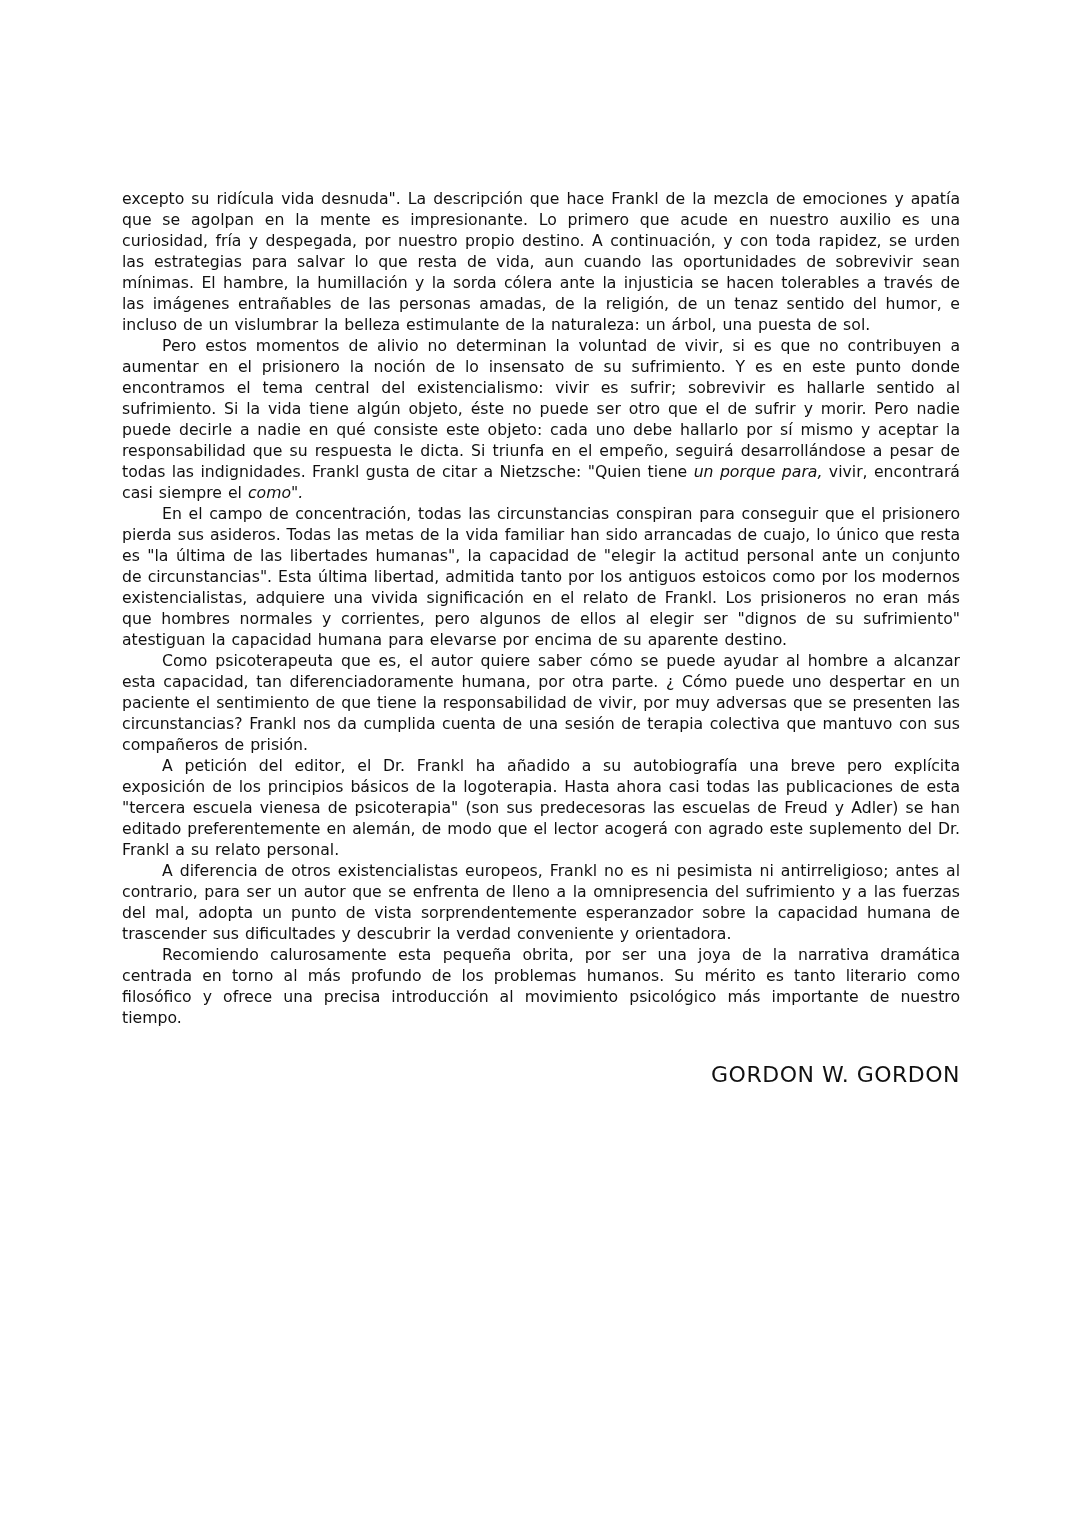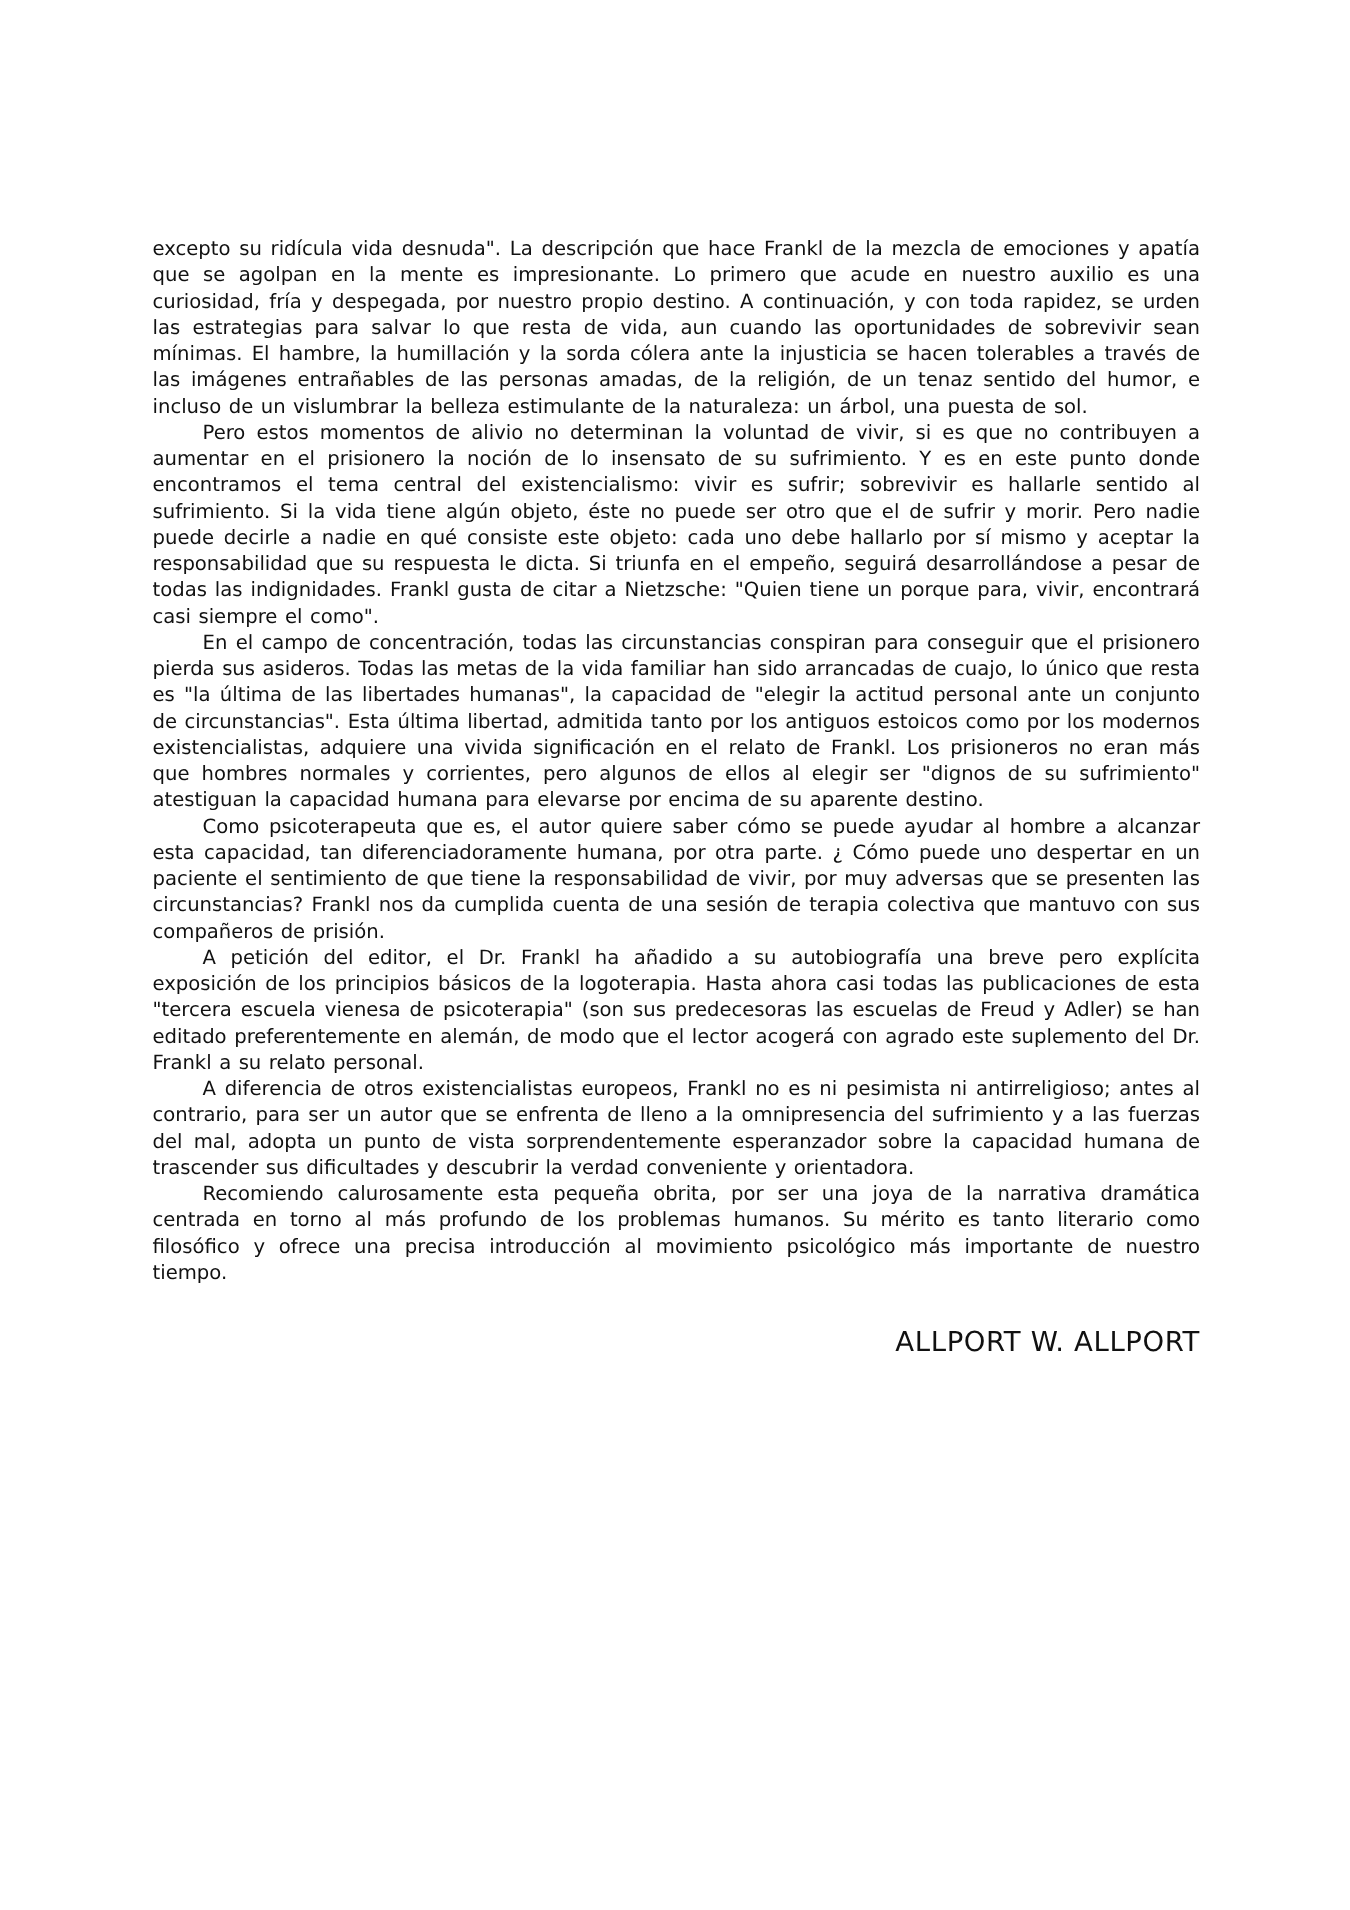--- a/index.html
+++ b/index.html
@@ -27,20 +27,21 @@
     padding: 0;
     font-size: 15.7px;
     line-height: 21px;
     text-align: justify;
     word-spacing: 1px;
   }
   .text-block p.indent {
     text-indent: 40px;
   }
   .italic {
+    font-style: italic;
   }
   .signature {
     margin-top: 34px;
     text-align: right;
     font-size: 22px;
     letter-spacing: 0.5px;
     color: #111111;
   }
 </style>
 </head>
@@ -50,15 +51,15 @@
   <div class="text-block">
     <div>
         <p><span>excepto su ridícula vida desnuda". La descripción que hace Frankl de la mezcla de emociones y apatía que se agolpan en la mente es impresionante. Lo primero que acude en nuestro auxilio es una curiosidad, fría y despegada, por nuestro propio destino. A continuación, y con toda rapidez, se urden las estrategias para salvar lo que resta de vida, aun cuando las oportunidades de sobrevivir sean mínimas. El hambre, la humillación y la sorda cólera ante la injusticia se hacen tolerables a través de las imágenes entrañables de las personas amadas, de la religión, de un tenaz sentido del humor, e incluso de un vislumbrar la belleza estimulante de la naturaleza: un árbol, una puesta de sol.</span></p>
         <p class="indent"><span>Pero estos momentos de alivio no determinan la voluntad de vivir, si es que no contribuyen a aumentar en el prisionero la noción de lo insensato de su sufrimiento. Y es en este punto donde encontramos el tema central del existencialismo: vivir es sufrir; sobrevivir es hallarle sentido al sufrimiento. Si la vida tiene algún objeto, éste no puede ser otro que el de sufrir y morir. Pero nadie puede decirle a nadie en qué consiste este objeto: cada uno debe hallarlo por sí mismo y aceptar la responsabilidad que su respuesta le dicta. Si triunfa en el empeño, seguirá desarrollándose a pesar de todas las indignidades. Frankl gusta de citar a Nietzsche: "Quien tiene </span><span class="italic">un porque para,</span><span> vivir, encontrará casi siempre el </span><span class="italic">como".</span></p>
         <p class="indent"><span>En el campo de concentración, todas las circunstancias conspiran para conseguir que el prisionero pierda sus asideros. Todas las metas de la vida familiar han sido arrancadas de cuajo, lo único que resta es "la última de las libertades humanas", la capacidad de "elegir la actitud personal ante un conjunto de circunstancias". Esta última libertad, admitida tanto por los antiguos estoicos como por los modernos existencialistas, adquiere una vivida significación en el relato de Frankl. Los prisioneros no eran más que hombres normales y corrientes, pero algunos de ellos al elegir ser "dignos de su sufrimiento" atestiguan la capacidad humana para elevarse por encima de su aparente destino.</span></p>
         <p class="indent"><span>Como psicoterapeuta que es, el autor quiere saber cómo se puede ayudar al hombre a alcanzar esta capacidad, tan diferenciadoramente humana, por otra parte. ¿ Cómo puede uno despertar en un paciente el sentimiento de que tiene la responsabilidad de vivir, por muy adversas que se presenten las circunstancias? Frankl nos da cumplida cuenta de una sesión de terapia colectiva que mantuvo con sus compañeros de prisión.</span></p>
         <p class="indent"><span>A petición del editor, el Dr. Frankl ha añadido a su autobiografía una breve pero explícita exposición de los principios básicos de la logoterapia. Hasta ahora casi todas las publicaciones de esta "tercera escuela vienesa de psicoterapia" (son sus predecesoras las escuelas de Freud y Adler) se han editado preferentemente en alemán, de modo que el lector acogerá con agrado este suplemento del Dr. Frankl a su relato personal.</span></p>
         <p class="indent"><span>A diferencia de otros existencialistas europeos, Frankl no es ni pesimista ni antirreligioso; antes al contrario, para ser un autor que se enfrenta de lleno a la omnipresencia del sufrimiento y a las fuerzas del mal, adopta un punto de vista sorprendentemente esperanzador sobre la capacidad humana de trascender sus dificultades y descubrir la verdad conveniente y orientadora.</span></p>
         <p class="indent"><span>Recomiendo calurosamente esta pequeña obrita, por ser una joya de la narrativa dramática centrada en torno al más profundo de los problemas humanos. Su mérito es tanto literario como filosófico y ofrece una precisa introducción al movimiento psicológico más importante de nuestro tiempo.</span></p>
       </div>
-    <div class="signature">ALLPORT W. ALLPORT</div>
+    <div class="signature">GORDON W. GORDON</div>
   </div>
 </div>
 
 </body></html>

